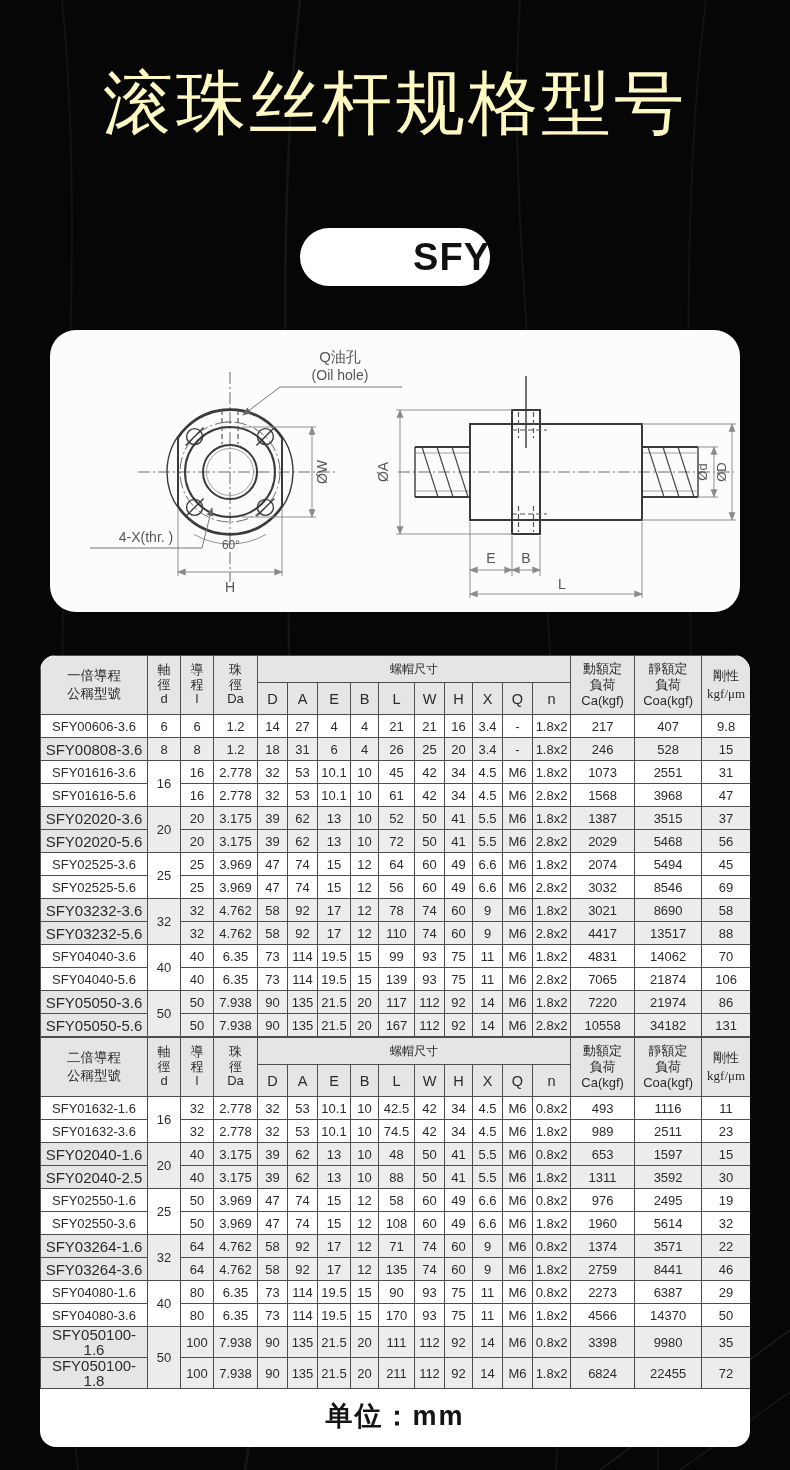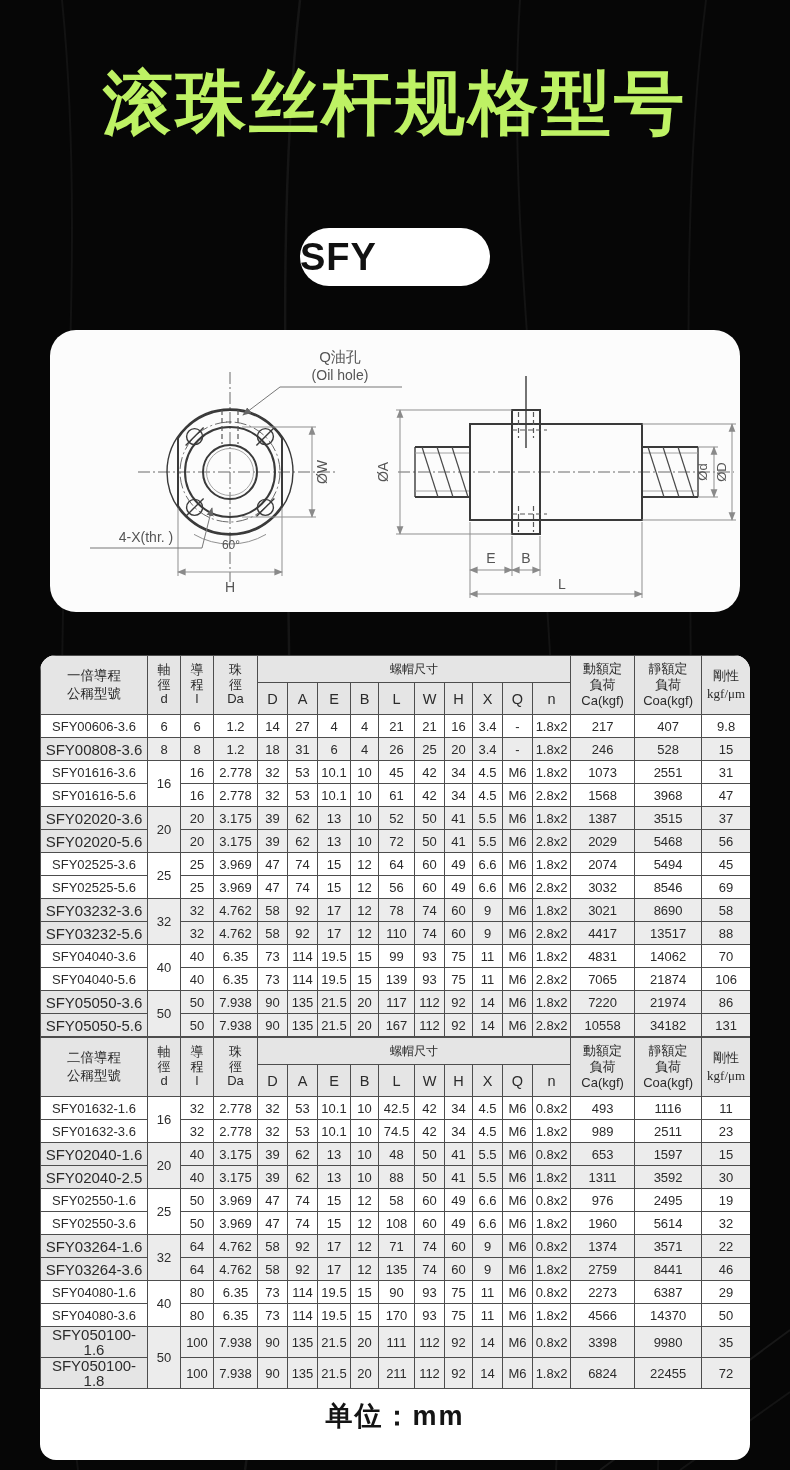--- a/index.html
+++ b/index.html
@@ -10,32 +10,32 @@
     position:relative;
     overflow:hidden;
     font-family:"Liberation Sans", sans-serif;
   }
   .bg-curves { position:absolute; inset:0; z-index:0; }
   .content { position:relative; z-index:1; }
 
   .page-title {
     margin-top:68px;
     text-align:center;
-    color:#bef264;
+    color:#fef9c3;
     font-size:70px;
-    font-weight:700;
+    font-weight:400;
     letter-spacing:3px;
     line-height:1.0;
   }
   .series-badge {
     margin:90px auto 0;
     width:190px; height:58px;
     background:#ffffff;
     border-radius:29px;
-    display:flex; align-items:center; justify-content:flex-start;
+    display:flex; align-items:center; justify-content:flex-end;
     font-size:38px; font-weight:700; color:#111;
     letter-spacing:1px;
   }
   .diagram-card {
     margin:44px auto 0;
     width:690px; height:282px;
     background:#fcfcfc;
     border-radius:26px;
     overflow:hidden;
   }
@@ -72,21 +72,21 @@
     text-align:center;
     background:#ffffff;
     line-height:1.0;
     padding:0 1px;
     overflow:hidden;
   }
   tr.shade td { background:#ececec; }
   td.model-cell, tr.shade td.model-cell { background:#e5e5e5; font-size:15px; }
   .unit-row {
     text-align:center;
-    padding:9px 0 26px;
+    padding:9px 0 13px;
     font-size:27px;
     font-weight:700;
     color:#141414;
     letter-spacing:2px;
   }
   
   .dwg text { font-family:"Liberation Sans", sans-serif; fill:#555; }
   .ol   { stroke:#3a3a3a; stroke-width:2;   fill:none; }
   .ol1  { stroke:#3a3a3a; stroke-width:1.4; fill:none; }
   .lt   { stroke:#9a9a9a; stroke-width:0.9; fill:none; }

